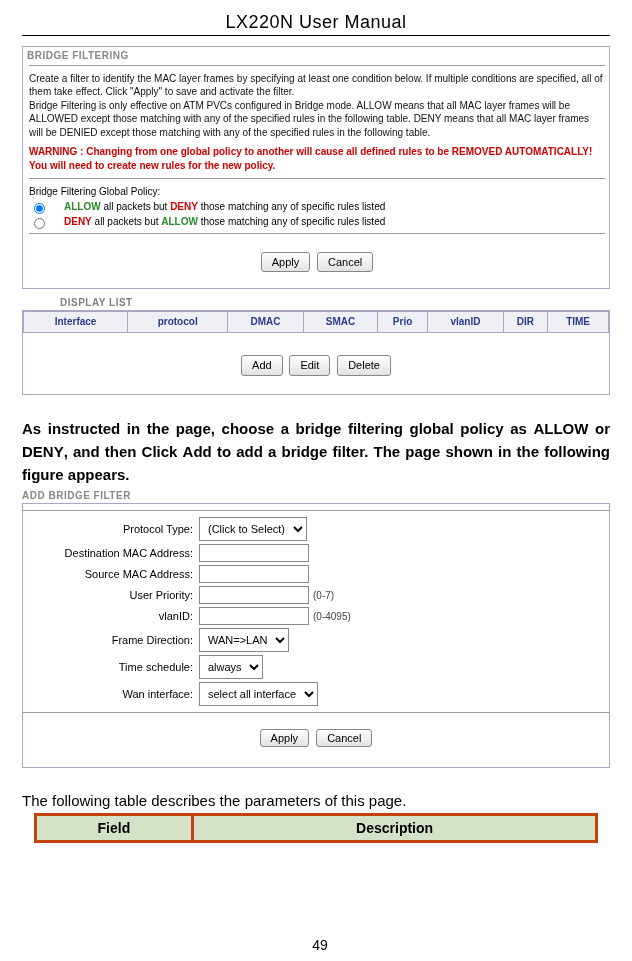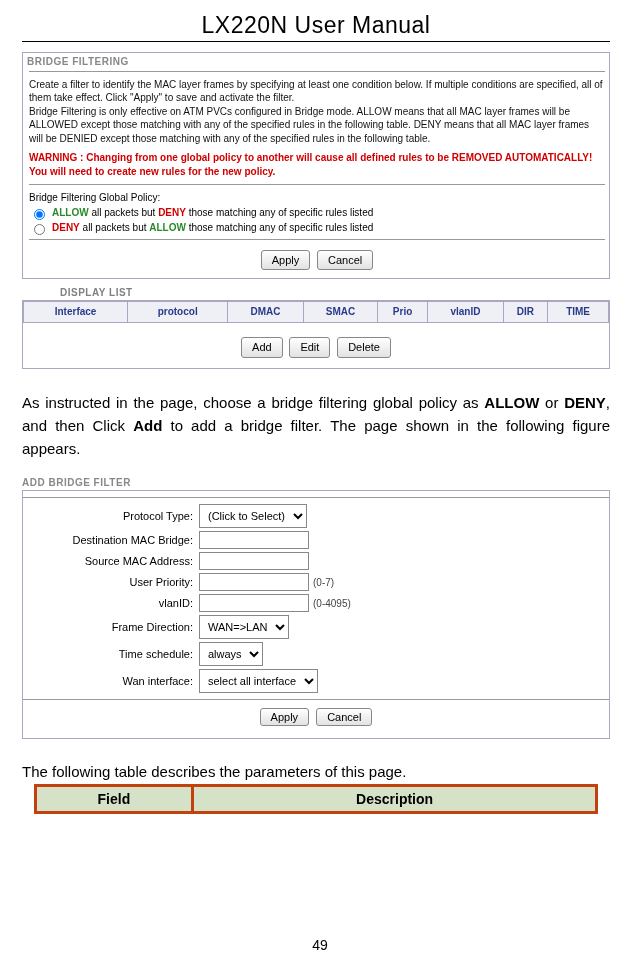--- a/index.html
+++ b/index.html
@@ -1,34 +1,34 @@
 <!DOCTYPE html>
 <html><head>
 <meta charset="utf-8">
 <style>
   html,body{margin:0;padding:0;background:#fff;font-family:Arial,Helvetica,sans-serif;}
   .page{width:632px;height:961px;position:relative;box-sizing:border-box;padding:12px 22px 0 22px;}
-  .doc-title{text-align:center;font-size:23px;letter-spacing:0.5px;}
+  .doc-title{text-align:center;font-size:18px;letter-spacing:0.5px;}
   .title-rule{border:none;border-top:1px solid #000;margin:2px 0 10px 0;}
   .panel{border:1px solid #a8a8c0;font-size:10px;line-height:1.35;padding:2px 4px 4px 6px;background:#fff;margin-bottom:8px;}
   .panel-heading{font-size:10px;font-weight:bold;letter-spacing:0.5px;color:#888888;margin:0 0 2px -2px;}
   .thin-hr{border:none;border-top:1px solid #999;margin:2px 0 6px 0;}
   .small-txt{font-size:10px;color:#111;}
   .warning{color:#d00000;font-weight:bold;font-size:10px;margin:6px 0;}
   .policy-head{font-weight:normal;font-size:10px;margin-top:6px;}
-  .policy-row{font-size:10px;display:flex;align-items:flex-end;gap:4px;margin:1px 0;}
+  .policy-row{font-size:10px;display:flex;align-items:flex-end;gap:16px;margin:1px 0;}
   .policy-row input{width:11px;height:11px;}
   .allow{color:#2a8a2a;font-weight:bold;}
   .deny{color:#d00000;font-weight:bold;}
   .btn-row{text-align:center;margin:4px 0 0 0;}
-  .btn{display:inline-block;font-size:11px;border:1px solid #888;border-radius:3px;background:linear-gradient(#fff,#e2e2e2);padding:2px 10px;margin:4px 2px;cursor:pointer;}
+  .btn{display:inline-block;font-size:11px;border:1px solid #888;border-radius:3px;background:linear-gradient(#fff,#e2e2e2);padding:2px 10px;margin:12px 2px;cursor:pointer;}
   .display-list-title{color:#808080;font-size:10px;font-weight:bold;letter-spacing:0.5px;margin:2px 0 2px 0;padding-left:38px;}
   table.display{width:100%;border-collapse:collapse;font-size:10px;padding-left:48px;}
   table.display th{background:#eef0f6;border:1px solid #a8a8c0;color:#2a3a8a;font-weight:bold;padding:3px 0;text-align:center;}
-  .body-text{font-size:15px;line-height:1.55;margin:22px 0 17px 0;text-align:justify;}
+  .body-text{font-size:15px;line-height:1.55;margin:22px 0 4px 0;text-align:justify;font-weight:bold;}
   .add-heading{color:#888;font-size:10px;font-weight:bold;letter-spacing:0.5px;}
   .form-box{border:1px solid #a8a8c0;padding:6px 10px 8px 10px;font-size:11px;margin-top:2px;}
   .form-row{display:flex;align-items:center;margin:3px 0;}
   .form-row label{width:160px;text-align:right;padding-right:6px;font-weight:normal;}
   .ctl{border:1px solid #888;background:#fff;font-size:11px;padding:1px 4px;height:18px;box-sizing:border-box;}
   select.ctl{height:24px;}
   input.ctl{width:110px;}
   .hint{font-size:10px;color:#444;margin-left:4px;}
   .desc-text{font-size:15px;margin-top:24px;}
   table.field-tbl{border-collapse:collapse;width:96%;margin:4px auto 0 auto;font-size:14px;}
@@ -99,21 +99,21 @@
   </div>
 
   <div class="add-heading">ADD BRIDGE FILTER</div>
   <div class="form-box">
     <hr class="thin-hr" style="margin:0 -10px 6px -10px">
     <div class="form-row">
         <label>Protocol Type:</label>
       <select class="ctl"><option>(Click to Select)</option></select>
       </div>
     <div class="form-row">
-        <label>Destination MAC Bridge:</label>
+        <label>Destination MAC Address:</label>
       <input class="ctl" value="" style="">
       </div>
     <div class="form-row">
         <label>Source MAC Address:</label>
       <input class="ctl" value="" style="">
       </div>
     <div class="form-row">
         <label>User Priority:</label>
       <input class="ctl" value="" style="">
       <span class="hint">(0-7)</span>

